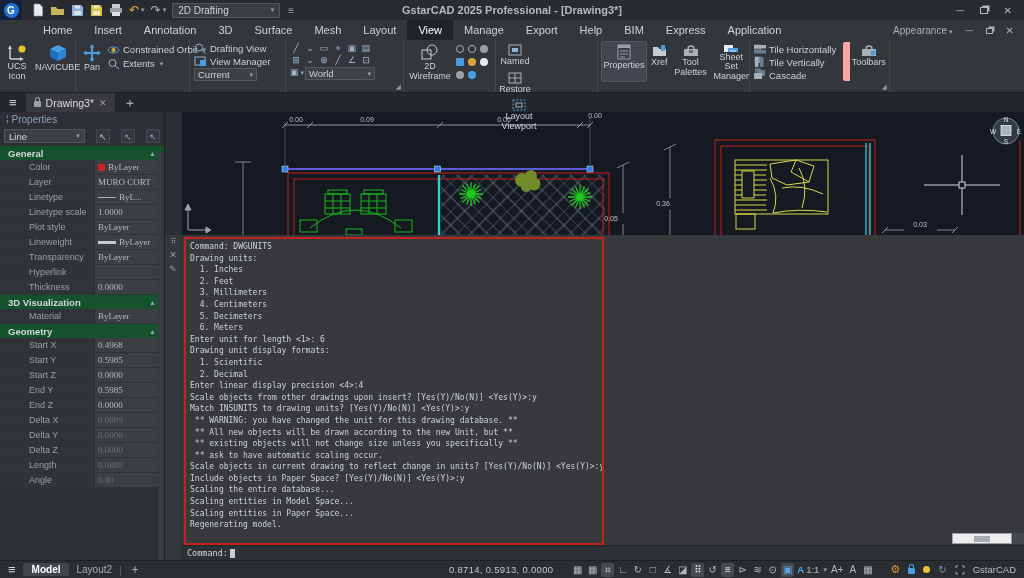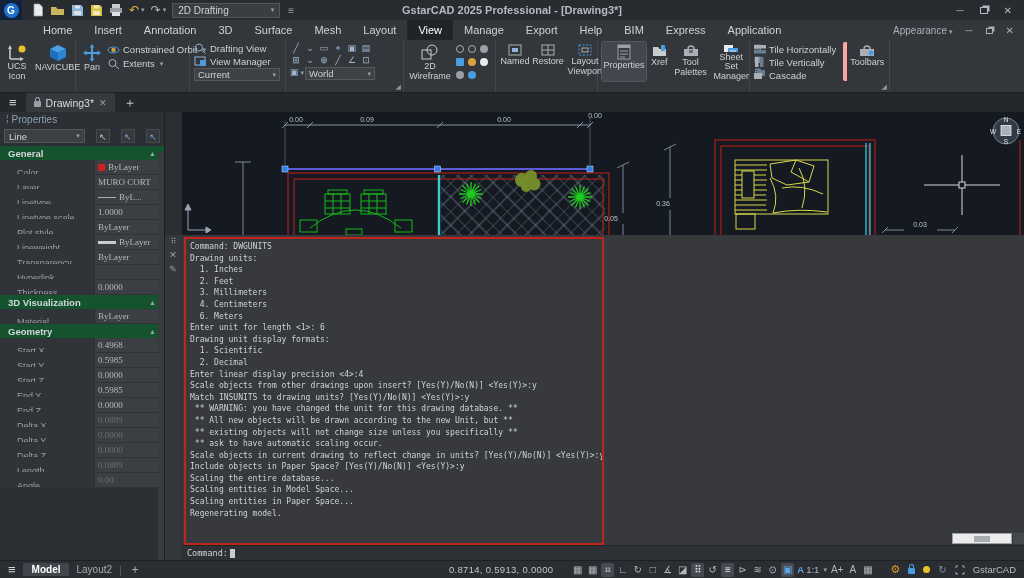--- a/index.html
+++ b/index.html
@@ -61,21 +61,21 @@
   .props { width:165px; background:#2c2f34; border-right:1px solid #1d2024; display:flex; flex-direction:column; position:relative; }
   .props-scroll { position:absolute; right:0; top:40px; bottom:0; width:6px; background:#383b40; }
   .props-header { height:14px; font-size:10px; color:#8ca0b4; padding:2px 0 0 6px; }
   .selector-row { height:20px; display:flex; align-items:center; gap:11px; padding:0 4px; }
   .selector-dd { width:86px; height:14px; background:#3c3f44; border:1px solid #52555a; display:flex; align-items:center; justify-content:space-between; padding:0 4px; font-size:9.5px; color:#d2d6da; }
   .pick-btn { width:15px; height:14px; text-align:center; line-height:14px; font-size:9px; color:#6fa8dc; background:#35383d; border:1px solid #46494e; }
   .pick-btn.plain { color:#c0c4c8; }
   .sec { height:14px; background:#14532d; display:flex; align-items:center; justify-content:space-between; padding:0 8px; font-weight:bold; font-size:9.5px; color:#d2d6da; }
   .sec .sec-caret { font-size:7px; color:#9aa0a6; font-weight:normal; }
   .prow { height:15px; display:flex; border-bottom:1px solid #2f3237; background:#303338; }
-  .plabel { flex:0 0 94px; padding-left:17px; font-size:9px; line-height:14px; color:#9b9fa4; overflow:hidden; white-space:nowrap;margin-top:6px; }
+  .plabel { flex:0 0 94px; padding-left:29px; font-size:9px; line-height:14px; color:#9b9fa4; overflow:hidden; white-space:nowrap; }
   .pval { flex:1; margin-right:6px; background:#3b3e43; border-left:1px solid #2a2d31; font-size:9px; line-height:14px; color:#b6babe; padding-left:3px; display:flex; align-items:center; gap:3px; overflow:hidden; white-space:nowrap;font-family:Liberation Serif, serif; }
   .prow.disabled .pval { color:#6b6f74; }
   .swatch-red { width:7px; height:7px; background:#cc2222; display:inline-block; flex:0 0 7px; }
   .lt-line { width:18px; height:1px; background:#aab0b6; display:inline-block; }
   .lw-line { width:18px; height:3px; background:#c8ccd0; display:inline-block; }
 
   .right-col { flex:1; display:flex; flex-direction:column; min-width:0; }
   .draw-row { height:123px; display:flex; flex:0 0 123px; }
   .draw-strip { width:17px; background:#2b2e33; }
   .draw-svg { display:block; }
@@ -262,21 +262,21 @@
             </svg>
           <span>Drafting View</span>
         </div>
         <div class="rbtn-sm">
           <svg width="13" height="11">
               <rect x="1" y="1" width="10" height="8" stroke="#8fb3d9" fill="none"></rect>
               <rect x="6" y="4" width="6" height="6" fill="#4a9de0"></rect>
             </svg>
           <span>View Manager</span>
         </div>
-        <div class="dd" style="width:86px;">
+        <div class="dd" style="width:63px;">
           <span>Current</span>
             <span class="caret">▾</span>
         </div>
       </div>
     </div>
 
     <div class="panel" style="width:118px;">
       <div class="vstack" style="width:100%;">
         <div class="ord-row">
             <span class="ord-icon">╱</span>
@@ -318,21 +318,21 @@
         <span class="dot ring"></span>
         <span class="dot gray"></span>
         <span class="dot blue"></span>
         <span class="dot gold"></span>
         <span class="dot white"></span>
         <span class="dot gray"></span>
         <span class="dot blue2"></span>
       </div>
     </div>
 
-    <div class="panel" style="width:102px;">
+    <div class="panel" style="width:102px;flex-direction:column;">
       <div class="rbtn-lg" style="width:30px;">
         <svg width="14" height="12">
             <rect x="1" y="1" width="12" height="10" stroke="#aab0b6" fill="none"></rect>
             <rect x="4" y="4" width="6" height="4" fill="#8fb3d9"></rect>
           </svg>
         <span>Named</span>
       </div>
       <div class="rbtn-lg" style="width:30px;">
         <svg width="14" height="12">
             <rect x="1" y="1" width="12" height="10" stroke="#aab0b6" fill="none"></rect>
@@ -405,21 +405,21 @@
           <span>Tile Vertically</span>
         </div>
         <div class="rbtn-sm">
           <svg width="12" height="10">
               <rect x="3" y="0" width="8" height="6" fill="#6a7e92"></rect>
               <rect x="0" y="3" width="8" height="6" fill="#aab0b6"></rect>
             </svg>
           <span>Cascade</span>
         </div>
       </div>
-      <div class="rbtn-lg" style="width:40px; margin-left:4px; border-left:4px solid #fca5a5; padding-left:6px;">
+      <div class="rbtn-lg" style="width:40px; margin-left:4px; border-left:7px solid #fca5a5; padding-left:6px;">
         <svg width="16" height="13">
             <rect x="1" y="5" width="14" height="7" fill="#aab0b6"></rect>
             <path d="M5 5 Q5 2 8 2 Q11 2 11 5" stroke="#aab0b6" fill="none" stroke-width="1.5"></path>
             <circle cx="12" cy="9" r="2.5" fill="#4a9de0"></circle>
           </svg>
         <span>Toolbars</span>
       </div>
       <span class="launcher">◢</span>
     </div>
     <div class="filler"></div>
@@ -684,20 +684,21 @@
           <span>✎</span>
         </div>
         <div class="cmd-main">
           <div class="cmd-log">
               <div class="cmd-line">Command: DWGUNITS</div>
               <div class="cmd-line">Drawing units:</div>
               <div class="cmd-line">  1. Inches</div>
               <div class="cmd-line">  2. Feet</div>
               <div class="cmd-line">  3. Millimeters</div>
               <div class="cmd-line">  4. Centimeters</div>
+              <div class="cmd-line">  5. Decimeters</div>
               <div class="cmd-line">  6. Meters</div>
               <div class="cmd-line">Enter unit for length &lt;1&gt;: 6</div>
               <div class="cmd-line">Drawing unit display formats:</div>
               <div class="cmd-line">  1. Scientific</div>
               <div class="cmd-line">  2. Decimal</div>
               <div class="cmd-line">Enter linear display precision &lt;4&gt;:4</div>
               <div class="cmd-line">Scale objects from other drawings upon insert? [Yes(Y)/No(N)] &lt;Yes(Y)&gt;:y</div>
               <div class="cmd-line">Match INSUNITS to drawing units? [Yes(Y)/No(N)] &lt;Yes(Y)&gt;:y</div>
               <div class="cmd-line"> ** WARNING: you have changed the unit for this drawing database. **</div>
               <div class="cmd-line"> ** All new objects will be drawn according to the new Unit, but **</div>

